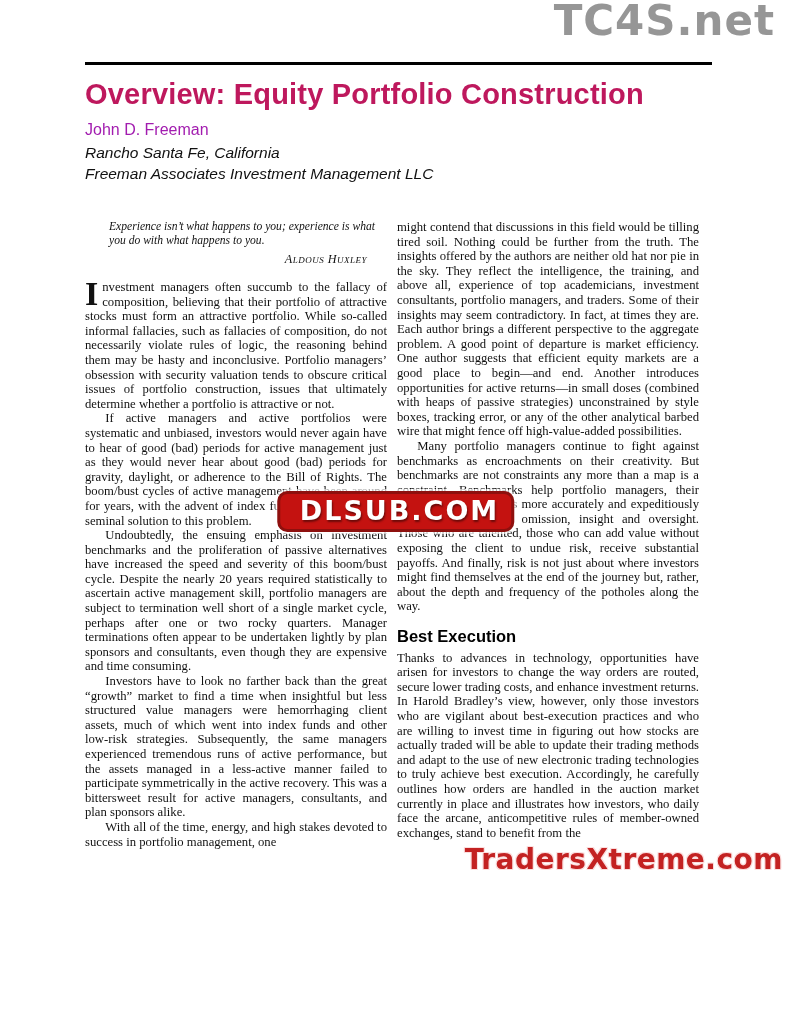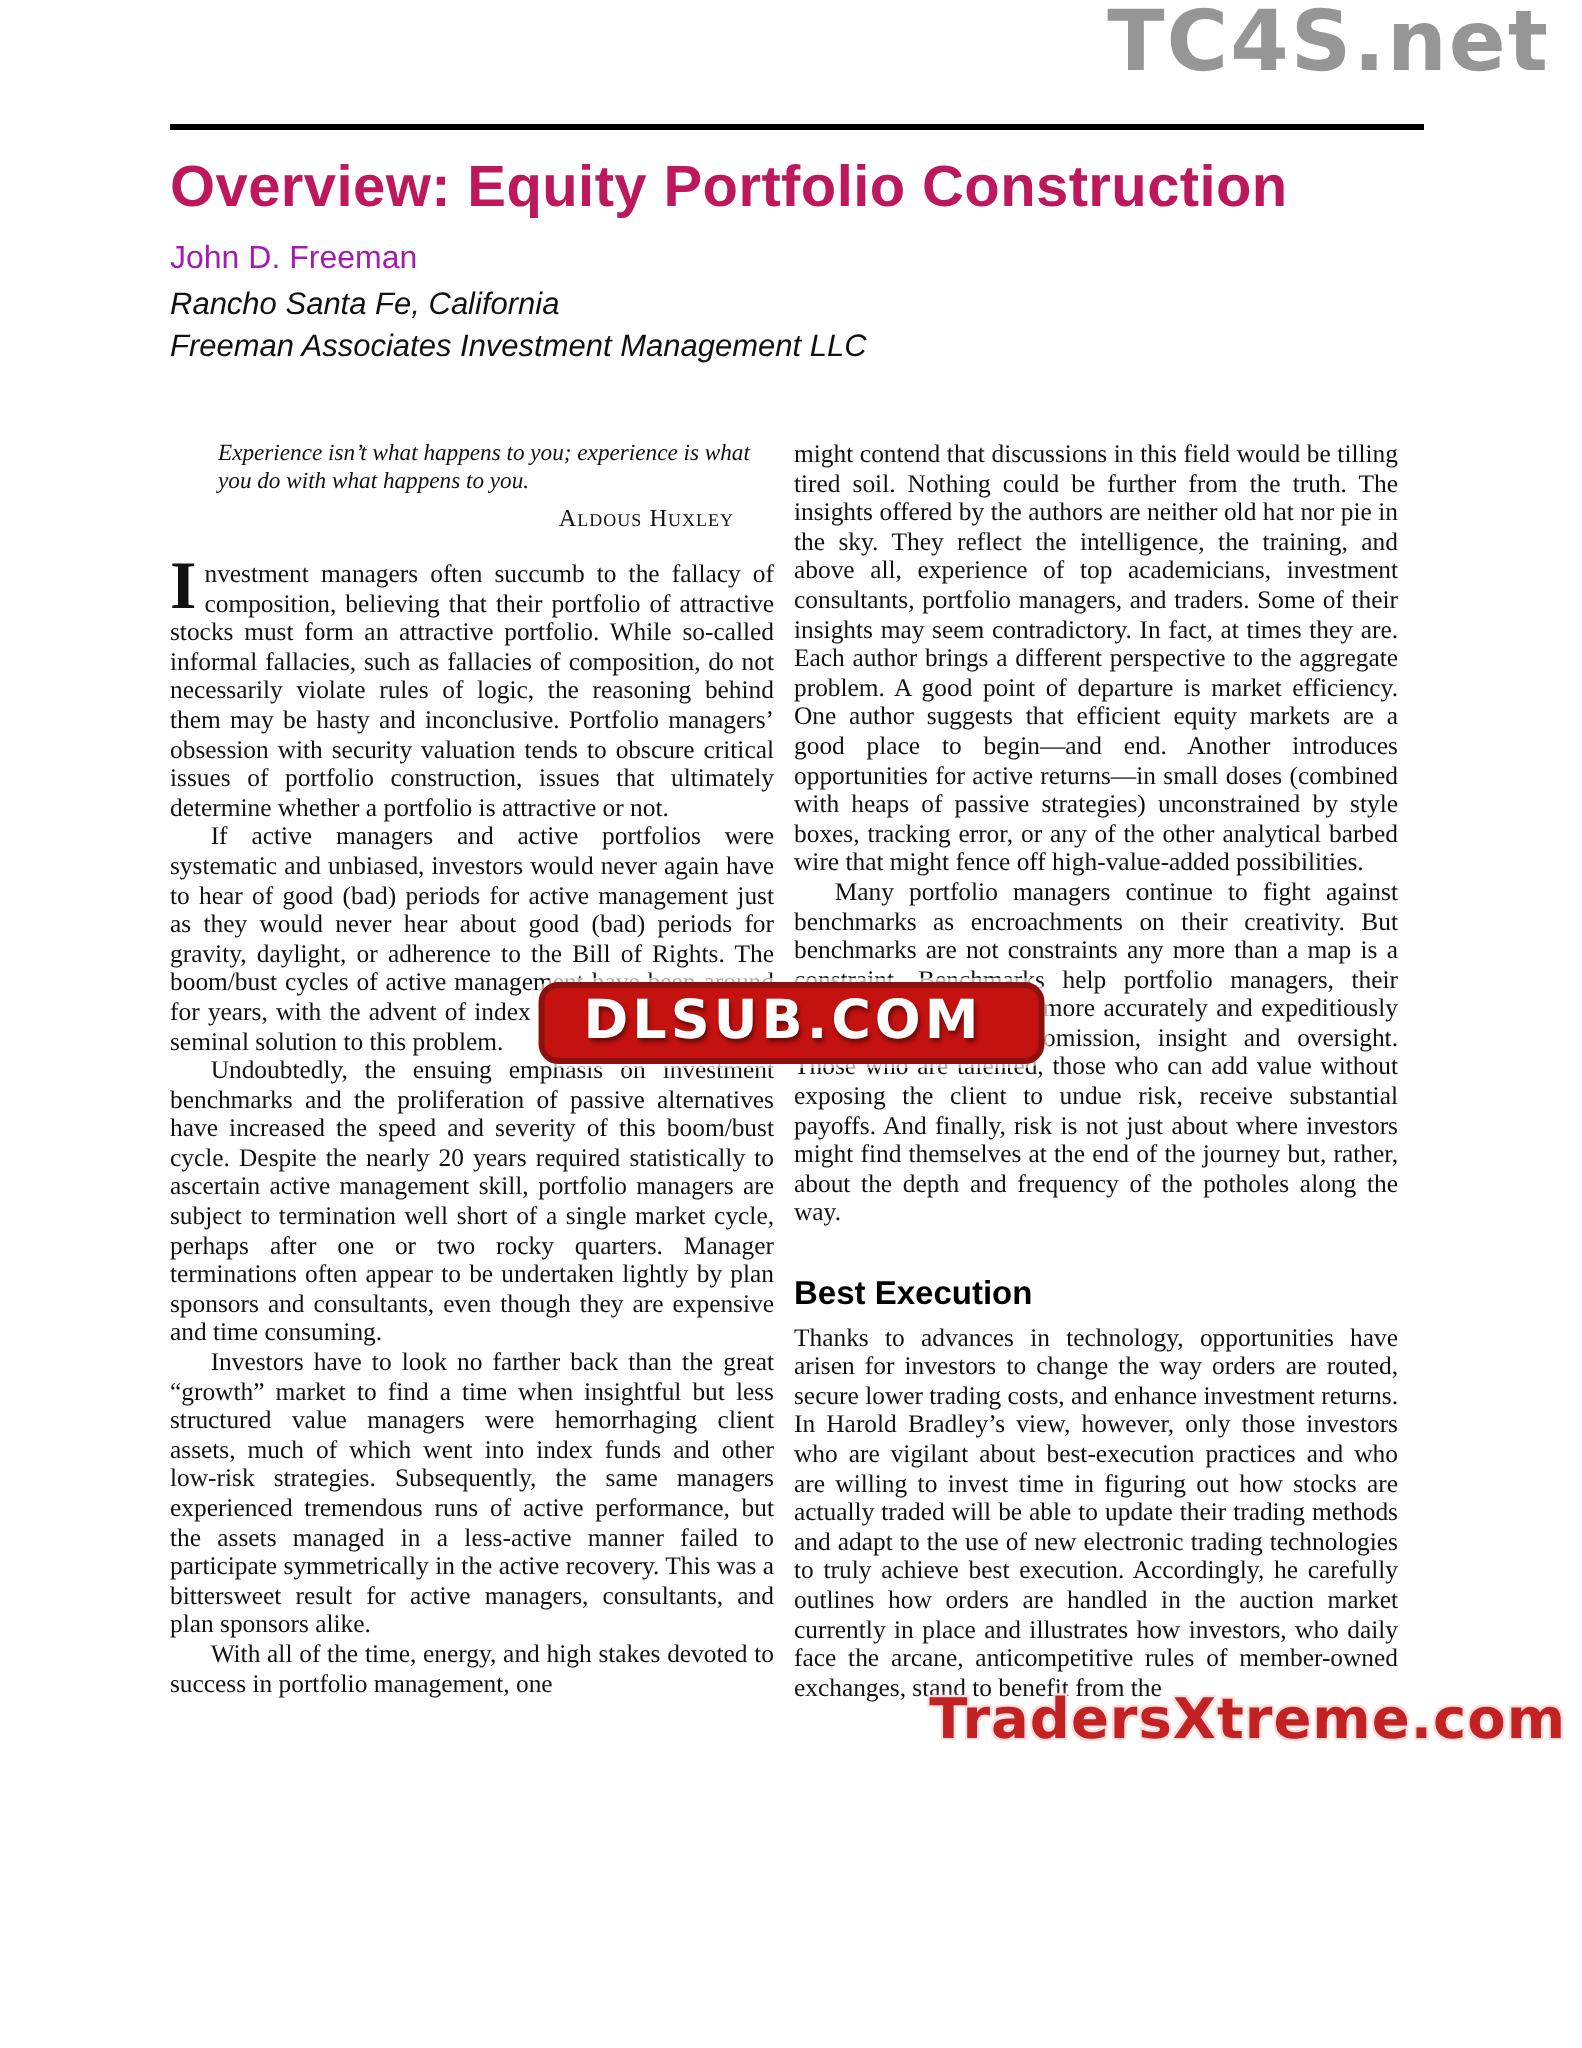--- a/index.html
+++ b/index.html
@@ -17,33 +17,33 @@
   .author{font-family:"Liberation Sans",sans-serif;font-size:16px;margin:0 0 3px 0;color:#a21caf;}
   .affil{font-family:"Liberation Sans",sans-serif;font-style:italic;font-size:15.5px;
          line-height:21px;color:#111;}
 
   .cols{display:flex;gap:10px;margin-top:36px;}
   .col{width:302px;text-align:justify;font-size:12.7px;line-height:14.6px;color:#111;}
 
   .epigraph{margin:0 6px 14px 24px;font-size:11.6px;line-height:14px;text-align:left;}
   .epi-text{font-style:italic;}
   .epi-attr{text-align:right;font-variant:small-caps;letter-spacing:0.5px;
-            padding-right:14px;margin-top:4px;font-size:12.2px;}
+            padding-right:14px;margin-top:4px;font-size:12.2px;font-style:italic;}
 
   .plist p{margin:0;text-indent:1.6em;}
   .plist p:first-child{text-indent:0;}
   .dropcap::first-letter{float:left;font-size:34px;line-height:26px;font-weight:bold;
             padding:1px 4px 0 0;}
 
   .sect-head{font-family:"Liberation Sans",sans-serif;font-weight:bold;font-size:16.5px;
-             color:#000;margin:26px 0 7px 0;text-align:left;text-indent:0;}
+             color:#000;margin:15px 0 7px 0;text-align:left;text-indent:0;}
 
   .wm-badge{position:absolute;top:491px;left:50%;transform:translateX(-50%);
             background:#c41210;border:3px solid #8e100e;border-radius:10px;
-            padding:1px 28px 3px 20px;color:#fff;font-family:"DejaVu Sans",sans-serif;
+            padding:1px 12px 3px 20px;color:#fff;font-family:"DejaVu Sans",sans-serif;
             font-weight:bold;font-size:27px;letter-spacing:2px;
             text-shadow:1px 2px 2px rgba(0,0,0,0.45);
             box-shadow:0 0 0 2px rgba(255,255,255,0.65);}
 
   .footer{position:absolute;left:85px;width:627px;top:976px;display:flex;
           justify-content:space-between;align-items:baseline;
           font-family:"Liberation Sans",sans-serif;font-size:11px;color:#222;}
   .footer sup{font-size:7px;}
   .site .b{font-weight:bold;color:#111;}
   .site{color:#555;}

